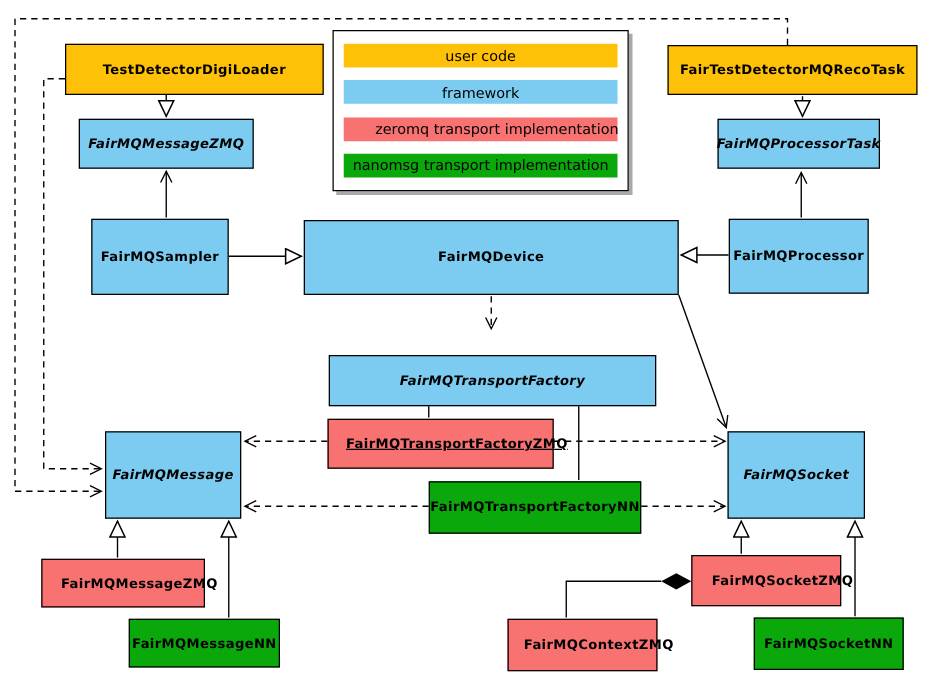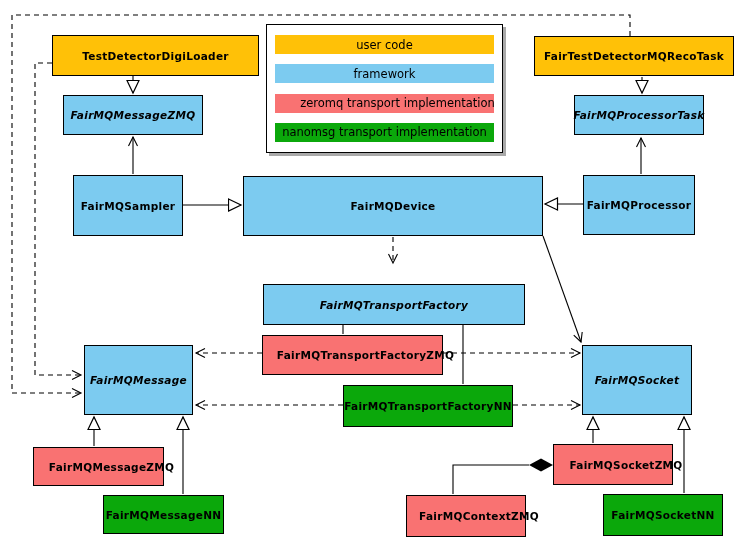--- a/index.html
+++ b/index.html
@@ -98,21 +98,21 @@
   <div class="node cat-framework abstract" style="left:574px;top:95px;width:130px;height:40px;">FairMQProcessorTask</div>
 
   <div class="node cat-framework" style="left:73px;top:175px;width:110px;height:61px;">FairMQSampler</div>
 
   <div class="node cat-framework" style="left:243px;top:176px;width:300px;height:60px;">FairMQDevice</div>
 
   <div class="node cat-framework" style="left:583px;top:175px;width:112px;height:60px;">FairMQProcessor</div>
 
   <div class="node cat-framework abstract" style="left:263px;top:265px;width:262px;height:41px;margin-top:19px;">FairMQTransportFactory</div>
 
-  <div class="node cat-zeromq" style="left:262px;top:335px;width:181px;height:40px;">FairMQTransportFactoryZMQ</div>
+  <div class="node cat-zeromq" style="left:262px;top:335px;width:181px;height:40px;text-decoration:underline;">FairMQTransportFactoryZMQ</div>
 
   <div class="node cat-nanomsg" style="left:343px;top:385px;width:170px;height:42px;">FairMQTransportFactoryNN</div>
 
   <div class="node cat-framework abstract" style="left:84px;top:345px;width:109px;height:70px;">FairMQMessage</div>
 
   <div class="node cat-framework abstract" style="left:582px;top:345px;width:110px;height:70px;">FairMQSocket</div>
 
   <div class="node cat-zeromq" style="left:33px;top:447px;width:131px;height:39px;">FairMQMessageZMQ</div>
 
   <div class="node cat-nanomsg" style="left:103px;top:495px;width:121px;height:39px;">FairMQMessageNN</div>

